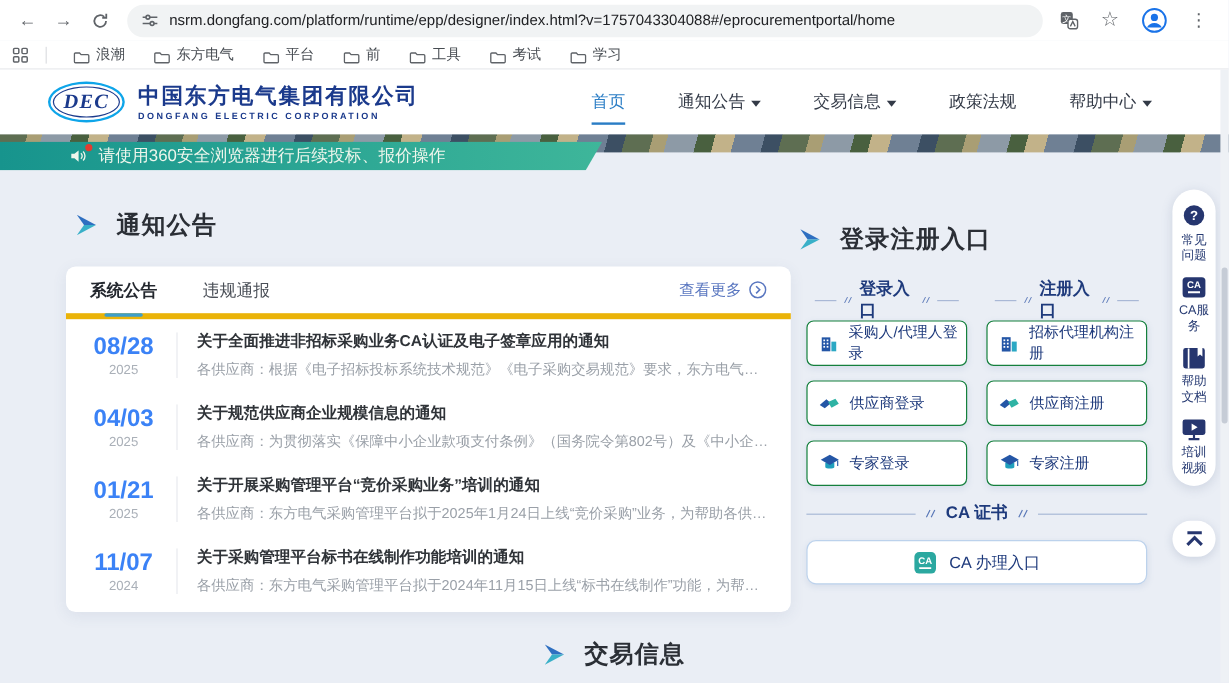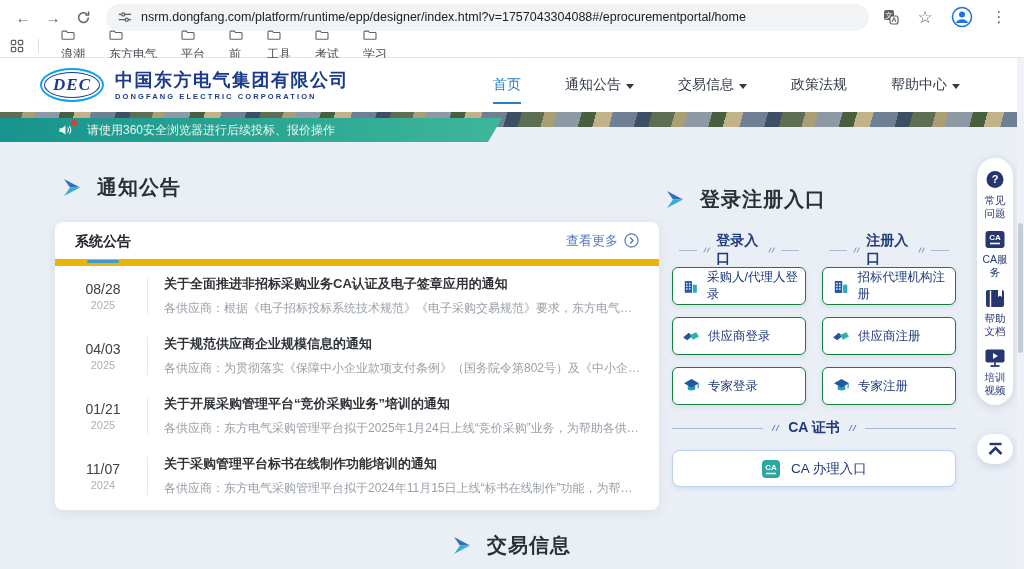--- a/index.html
+++ b/index.html
@@ -25,21 +25,21 @@
   .omni-url { font-size:12.5px; color:#202124; white-space:nowrap; overflow:hidden; }
   .tb-right { display:flex; align-items:center; gap:13px; padding-right:2px; }
 
   
   .bookmarks {
     position:absolute; top:34px; left:0; width:1024px; height:24px;
     background:#ffffff; border-bottom:1px solid #e4e6e9;
     display:flex; align-items:center; padding:0 10px; gap:8px;
   }
   .bm-sep { width:1px; height:14px; background:#dcdee1; margin:0 6px; }
-  .bm-item { display:flex; align-items:flex-start; gap:5px; font-size:12px; color:#474c52; padding:0 8px;flex-direction:column; }
+  .bm-item { display:flex; align-items:flex-end; gap:5px; font-size:12px; color:#474c52; padding:0 8px; }
 
   
   .site-header {
     position:absolute; top:58px; left:0; width:1024px; height:54px; background:#ffffff;
     display:flex; align-items:center;
   }
   .logo-wrap { display:flex; align-items:center; gap:11px; margin-left:40px; }
   .logo-oval {
     width:64px; height:34px; border:2px solid #0ea5e9; border-radius:50%;
     display:flex; align-items:center; justify-content:center; position:relative;
@@ -62,44 +62,44 @@
   .banner {
     position:absolute; top:112px; left:0; width:1024px; height:15px;
     background:repeating-linear-gradient(105deg,
       #5e6e52 0 22px, #a99e74 22px 34px, #8d9aa6 34px 58px,
       #49603f 58px 72px, #c2b289 72px 88px, #6f8094 88px 112px, #3c4f63 112px 126px);
   }
   .alert-bar {
     position:absolute; top:118px; left:0; width:502px; height:24px; z-index:4;
     background:linear-gradient(90deg,#17948d,#3eb69a);
     clip-path:polygon(0 0,100% 0,calc(100% - 14px) 100%,0 100%);
-    display:flex; align-items:center; padding-left:58px; gap:14px;
-    color:#eef6ec; font-size:12px;
+    display:flex; align-items:center; padding-left:58px; gap:9px;
+    color:#eef6ec; font-size:14px;
   }
   .speaker-wrap { position:relative; width:15px; height:14px; }
   .red-dot { position:absolute; top:-3px; right:-4px; width:6px; height:6px; border-radius:50%; background:#e23c30; }
 
   
   .sec-title { position:absolute; display:flex; align-items:center; gap:15px;
     font-size:20px; font-weight:bold; color:#2b2f36; letter-spacing:1px; }
 
   
   .notice-card {
     position:absolute; left:55px; top:222px; width:604px; height:288px;
     background:#ffffff; border-radius:8px; box-shadow:0 3px 12px rgba(70,90,130,.09);
   }
-  .tabs-row { display:flex; align-items:center; height:44px; padding:0 20px; border-bottom:7px solid #eab308; }
+  .tabs-row { display:flex; align-items:center; height:44px; padding:0 20px; border-bottom:5px solid #eab308; }
   .tab { font-size:14px; color:#4a4f57; margin-right:38px; height:44px; line-height:44px; position:relative; }
   .tab.active { color:#23272e; font-weight:bold; }
   .tab.active::after { content:""; position:absolute; left:50%; transform:translateX(-50%); bottom:0;
     width:32px; height:3px; background:#3d9fc9; border-radius:2px; }
   .view-more { margin-left:auto; display:flex; align-items:center; gap:6px; font-size:13px; color:#5a77c0; }
   .notice-item { display:flex; align-items:center; height:60px; padding:0 18px 0 12px; }
   .date-col { width:72px; text-align:center; flex:0 0 auto; }
-  .date-main { font-size:14px; font-weight:normal; color:#404040; }
+  .date-main { font-size:20px; font-weight:bold; color:#3b82f6; }
   .date-year { font-size:11px; color:#aab0b8; margin-top:2px; }
   .vline { width:1px; height:38px; background:#e8eaee; margin:0 16px 0 8px; flex:0 0 auto; }
   .item-content { flex:1; min-width:0; }
   .item-title { font-size:13px; font-weight:600; color:#2f3338; white-space:nowrap; overflow:hidden; text-overflow:ellipsis; }
   .item-desc { font-size:12px; color:#9aa0a8; margin-top:7px; white-space:nowrap; overflow:hidden; text-overflow:ellipsis; }
 
   
   .group-head { position:absolute; display:flex; align-items:center; gap:6px;
     color:#1e3a7c; font-weight:bold; font-size:14px; }
   .hline { height:1px; background:#a9b8d6; }
@@ -288,20 +288,21 @@
   <svg width="20" height="19" viewBox="0 0 20 19">
       <polygon points="2,1 18,9.5 8,9.5" fill="#2e6fc1"></polygon>
       <polygon points="2,18 18,9.5 8,9.5" fill="#39b0c8"></polygon>
     </svg>
   <span>通知公告</span>
 </div>
 
 <div class="notice-card">
   <div class="tabs-row">
     <span class="tab active">系统公告</span>
+    <span class="tab">违规通报</span>
     <span class="view-more">
       <span>查看更多</span>
       <svg width="15" height="15" viewBox="0 0 16 16">
           <circle cx="8" cy="8" r="7" fill="none" stroke="#5a77c0" stroke-width="1.3"></circle>
           <path d="M6.5 4.8 9.7 8l-3.2 3.2" fill="none" stroke="#5a77c0" stroke-width="1.4"></path>
         </svg>
     </span>
   </div>
 
   <div class="notice-item">

